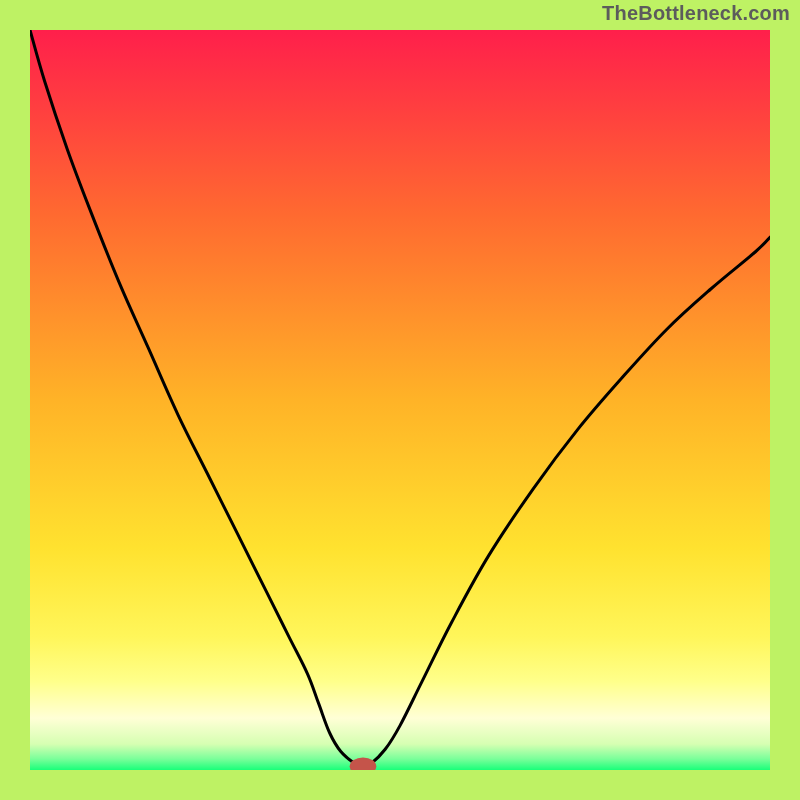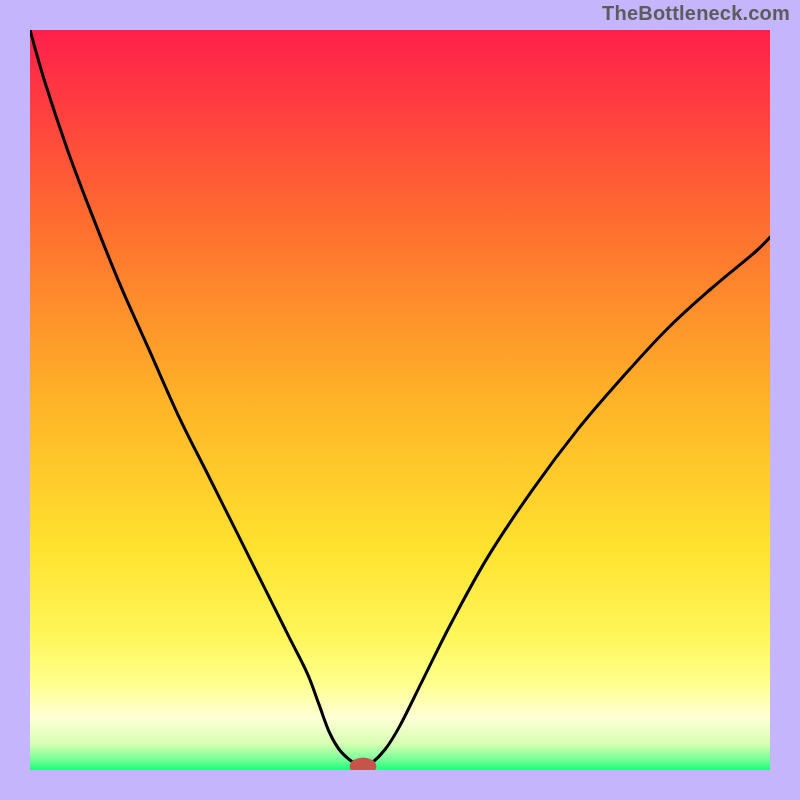--- a/index.html
+++ b/index.html
@@ -8,21 +8,21 @@
     width: 800px;
     height: 800px;
     background: #000;
     font-family: Arial, Helvetica, sans-serif;
     overflow: hidden;
   }
   .frame {
     position: relative;
     width: 800px;
     height: 800px;
-    background: #c4b5fd;
+    background: #bef264;
   }
   .watermark {
     position: absolute;
     top: 2px;
     right: 10px;
     color: #5c5c5c;
     font-size: 20px;
     font-weight: 600;
     letter-spacing: 0.2px;
     z-index: 10;

